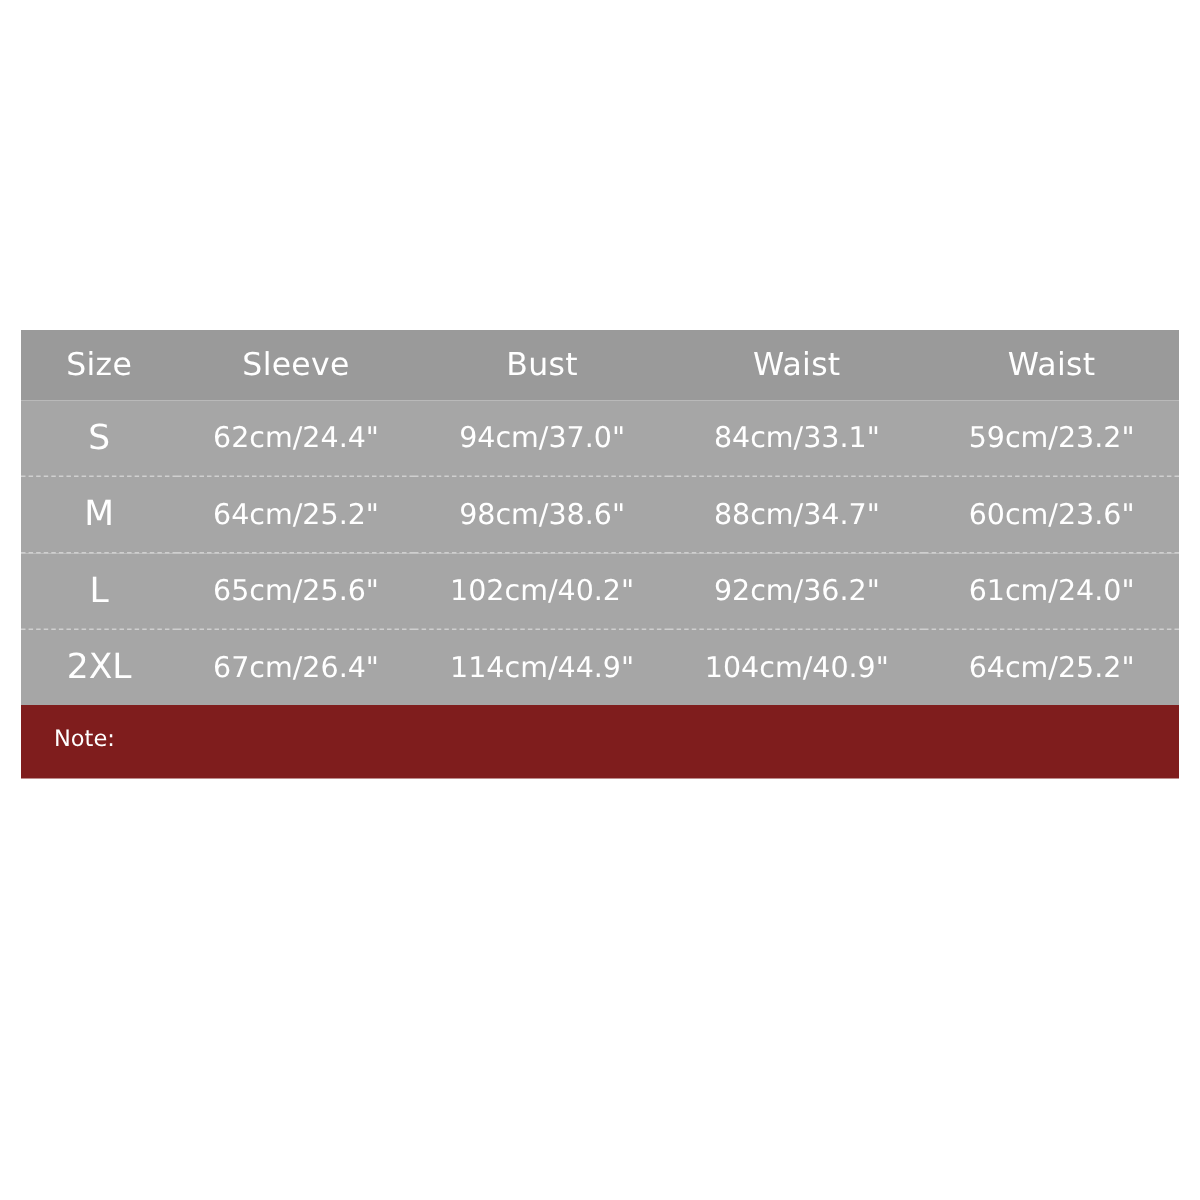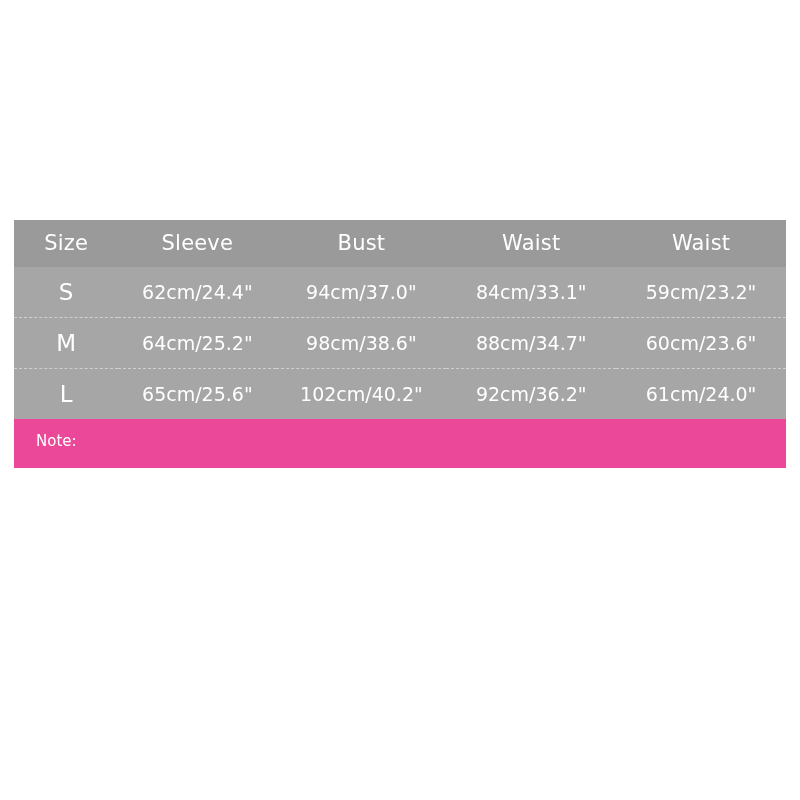--- a/index.html
+++ b/index.html
@@ -52,21 +52,21 @@
   }
   tbody td.size-cell {
     font-size: 23px;
   }
   col.c0 { width: 13.5%; }
   col.c1 { width: 20.5%; }
   col.c2 { width: 22%; }
   col.c3 { width: 22%; }
   col.c4 { width: 22%; }
   .note-box {
-    background: #ec4899;
+    background: #7f1d1d;
     color: #ffffff;
     padding: 12px 22px 16px 22px;
     font-size: 15px;
     line-height: 1.35;
   }
   .note-title {
     margin-bottom: 1px;
   }
   .note-line {
     white-space: nowrap;
@@ -108,19 +108,26 @@
         <td>88cm/34.7"</td>
         <td>60cm/23.6"</td>
       </tr>
       <tr>
         <td class="size-cell">L</td>
         <td>65cm/25.6"</td>
         <td>102cm/40.2"</td>
         <td>92cm/36.2"</td>
         <td>61cm/24.0"</td>
       </tr>
+      <tr>
+        <td class="size-cell">2XL</td>
+        <td>67cm/26.4"</td>
+        <td>114cm/44.9"</td>
+        <td>104cm/40.9"</td>
+        <td>64cm/25.2"</td>
+      </tr>
     </tbody>
   </table>
 
   <div class="note-box">
     <div class="note-title">Note:</div>
   </div>
 </div>
 
 </body></html>

